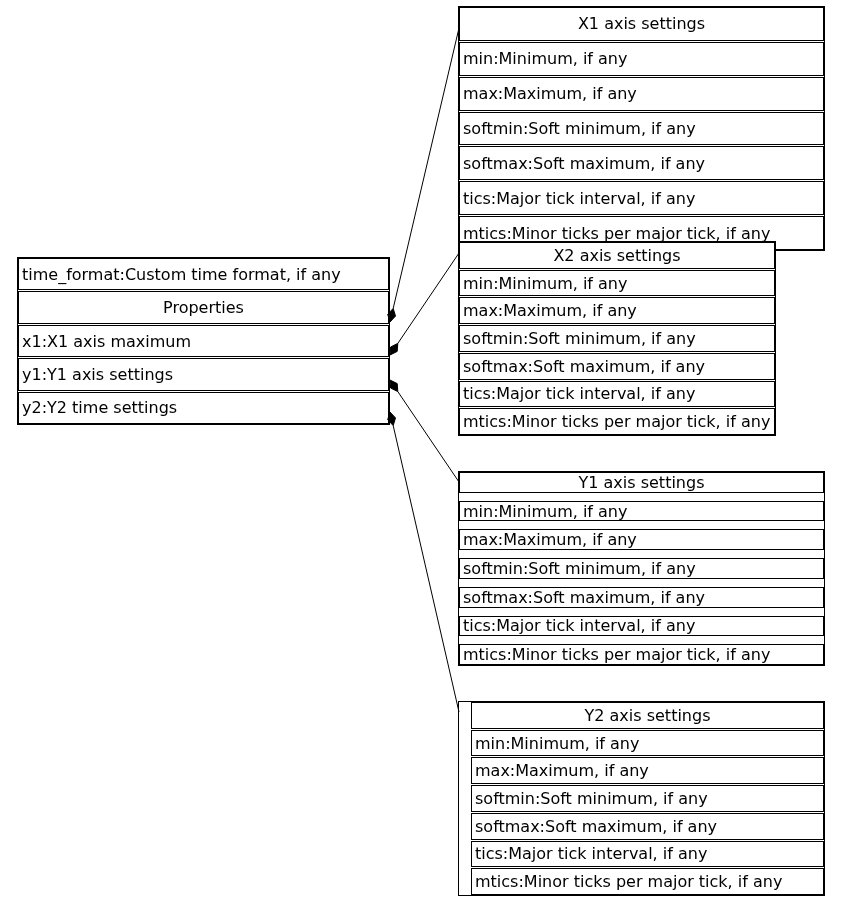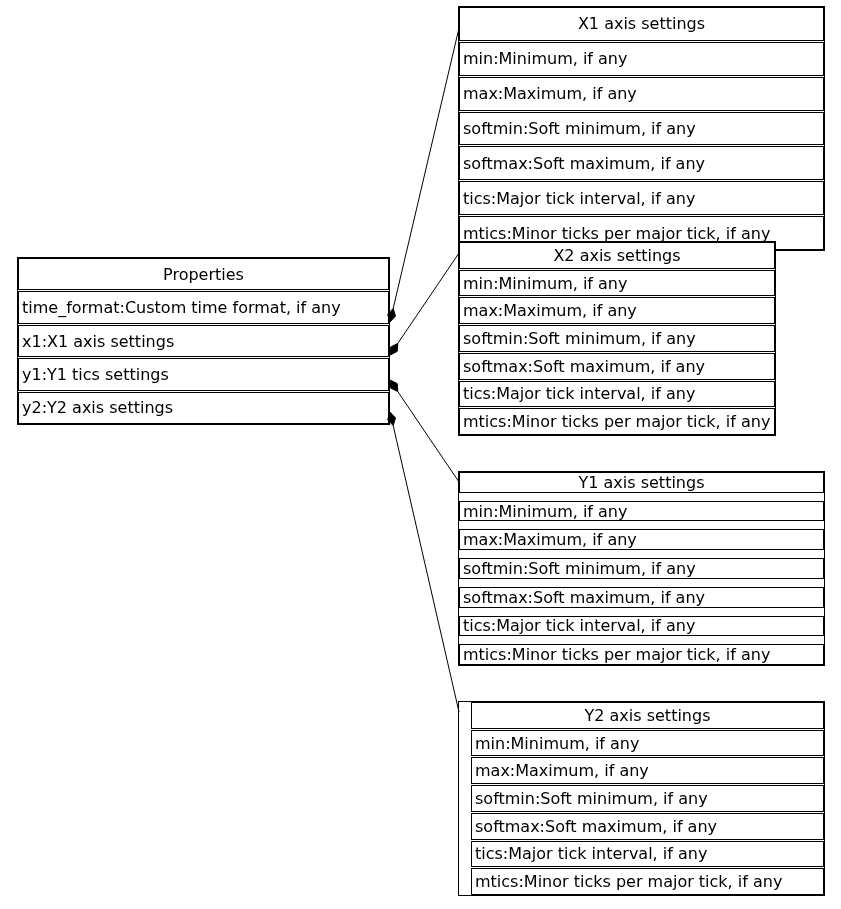--- a/index.html
+++ b/index.html
@@ -54,25 +54,25 @@
   }
   .edges-layer line { stroke: #000000; stroke-width: 1; }
   .edges-layer polygon { fill: #000000; stroke: #000000; }
 </style>
 </head>
 <body>
 
 <div class="canvas">
 
   <div class="uml-table" id="tbl-properties">
+    <div class="cell">time_format:Custom time format, if any</div>
     <div class="cell header">Properties</div>
-    <div class="cell">time_format:Custom time format, if any</div>
-    <div class="cell">x1:X1 axis settings</div>
-    <div class="cell">y1:Y1 tics settings</div>
-    <div class="cell">y2:Y2 axis settings</div>
+    <div class="cell">x1:X1 axis maximum</div>
+    <div class="cell">y1:Y1 axis settings</div>
+    <div class="cell">y2:Y2 time settings</div>
   </div>
 
   <div class="uml-table" id="tbl-x1">
     <div class="cell header">X1 axis settings</div>
     <div class="cell">min:Minimum, if any</div>
     <div class="cell">max:Maximum, if any</div>
     <div class="cell">softmin:Soft minimum, if any</div>
     <div class="cell">softmax:Soft maximum, if any</div>
     <div class="cell">tics:Major tick interval, if any</div>
     <div class="cell">mtics:Minor ticks per major tick, if any</div>

